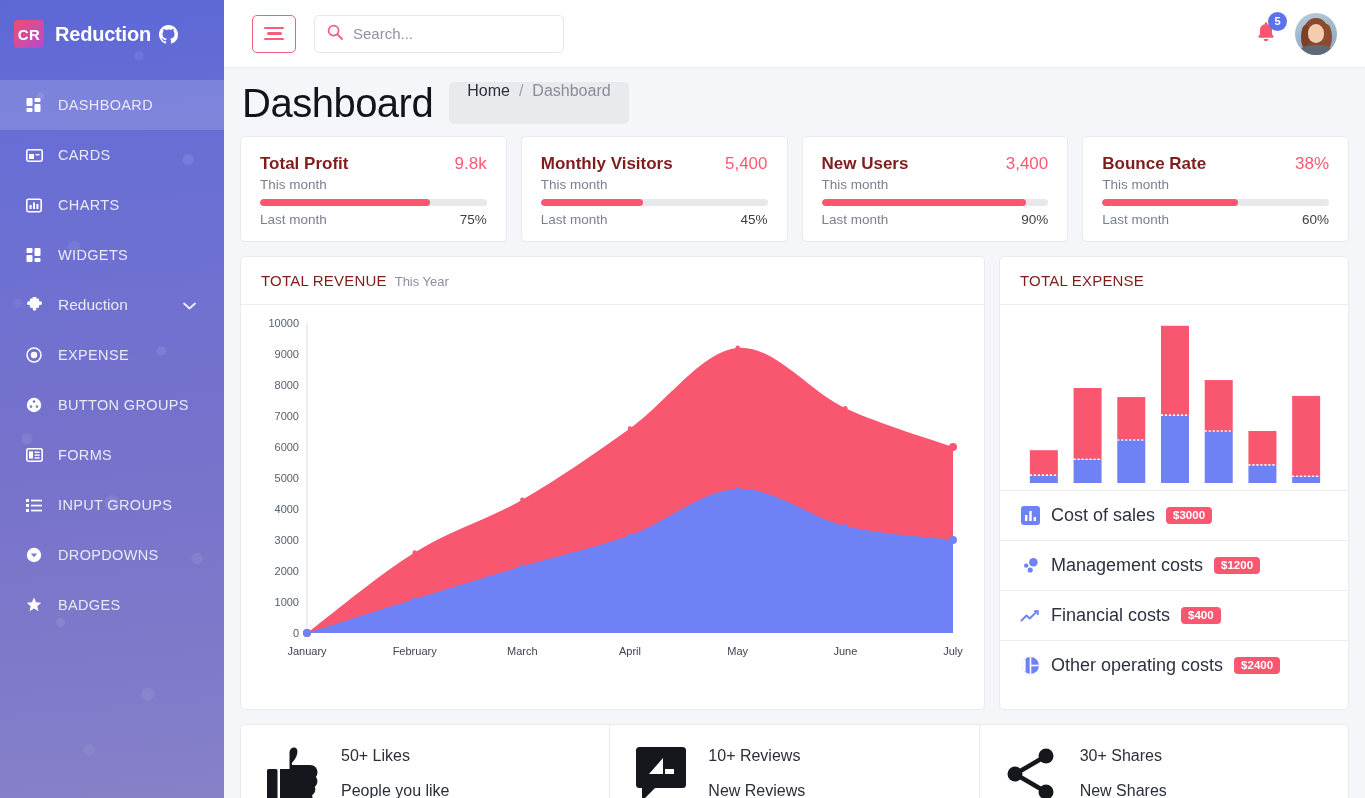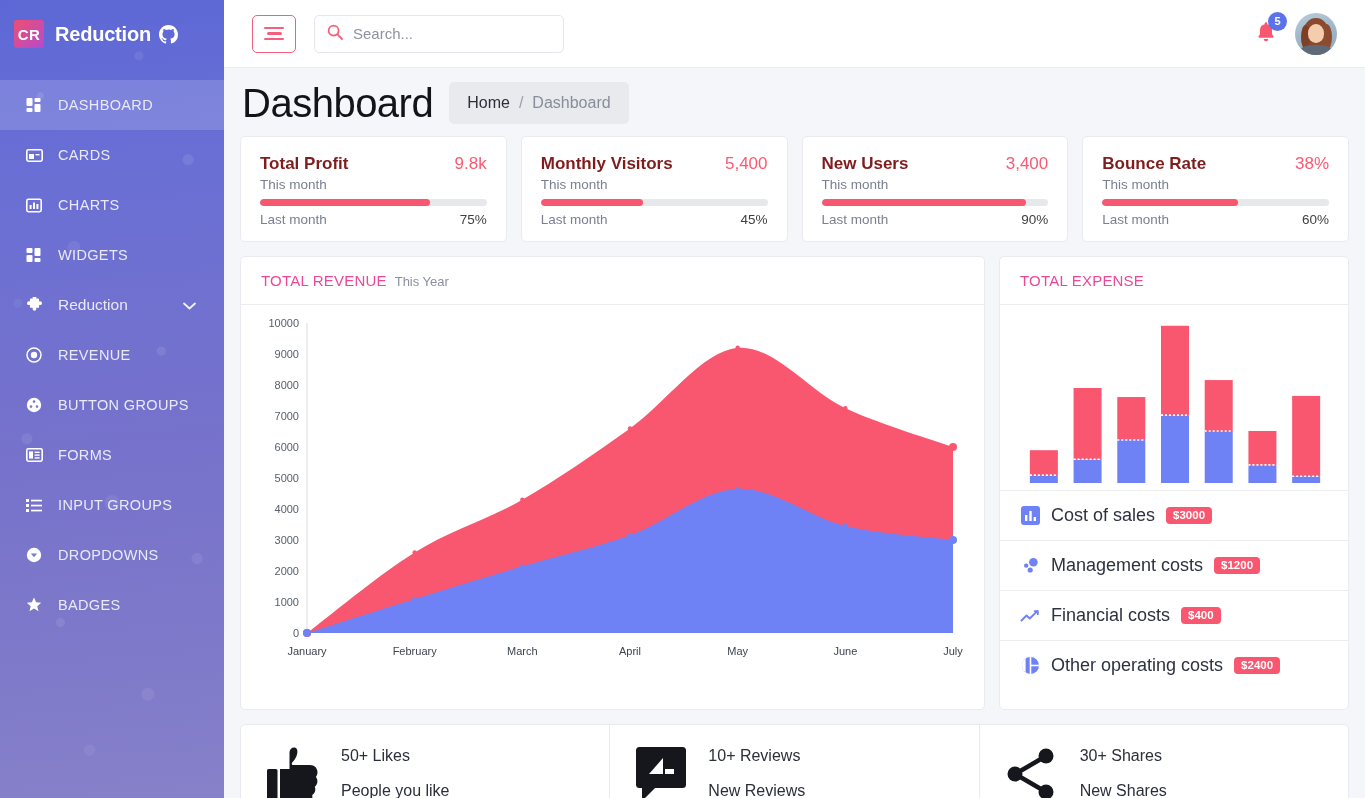--- a/index.html
+++ b/index.html
@@ -96,21 +96,21 @@
   .avatar .hairR { position:absolute; right:5px; top:11px; width:11px; height:26px; border-radius:50%; background:#8d4c2f; }
   .avatar .body { position:absolute; left:6px; bottom:0; width:30px; height:10px; border-radius:45% 45% 0 0; background:#5e6a77; }
 
   .content { flex:1; overflow:hidden; padding:0 16px; }
 
   
   .title-row { display:flex; align-items:center; padding:14px 0 12px 2px; }
   .page-title { font-size:40px; font-weight:400; color:#12141a; letter-spacing:-.5px; line-height:1; }
   .crumb {
     margin-left:16px; background:#e8eaee; border-radius:5px; height:42px;
-    display:flex; align-items:center; padding:0 18px; gap:9px;
+    display:flex; align-items:flex-start; padding:0 18px; gap:9px;
   }
   .crumb-home { font-size:16px; color:#2b2f3a; cursor:pointer; }
   .crumb-sep { font-size:16px; color:#9aa0ad; }
   .crumb-cur { font-size:16px; color:#878d9a; }
 
   
   .stats { display:flex; gap:14px; }
   .stat-card {
     flex:1; background:#fff; border:1px solid #e9ebf0; border-radius:5px;
     padding:17px 19px 14px 19px;
@@ -122,21 +122,21 @@
   .bar-track { height:7px; border-radius:4px; background:#e6e8ec; margin-top:7px; overflow:hidden; }
   .bar-fill { height:100%; border-radius:4px; background:#f9566f; }
   .stat-bot { display:flex; align-items:baseline; margin-top:6px; }
   .stat-last { font-size:13.5px; color:#7a8091; }
   .stat-pct { margin-left:auto; font-size:13.5px; color:#404040; }
 
   
   .mid { display:flex; gap:14px; margin-top:14px; }
   .panel { background:#fff; border:1px solid #e9ebf0; border-radius:5px; }
   .panel-head { padding:15px 20px; border-bottom:1px solid #ebedf1; display:flex; align-items:baseline; gap:8px; }
-  .panel-title { font-size:15px; color:#ec4899; letter-spacing:.2px; }
+  .panel-title { font-size:15px; color:#7f1d1d; letter-spacing:.2px; }
   .panel-sub { font-size:13px; color:#8a90a0; }
   .revenue-panel { flex:1 1 0; min-width:0; }
   .expense-panel { width:350px; flex:0 0 350px; }
 
   
   .area-chart { position:relative; height:404px; padding:10px 30px 0 14px; }
   .area-chart svg { display:block; }
   .ax-y { font-size:11px; fill:#56606d; }
   .ax-x { font-size:11px; fill:#3d4450; }
 
@@ -242,21 +242,21 @@
         </span>
       </div>
 
       <div class="nav-item">
         <span class="nav-ico">
           <svg width="16" height="16" viewBox="0 0 16 16" fill="none">
               <circle cx="8" cy="8" r="7" stroke="#fff" stroke-width="1.5"></circle>
               <circle cx="8" cy="8" r="3.2" fill="#fff"></circle>
             </svg>
         </span>
-        <span class="nav-label">REVENUE</span>
+        <span class="nav-label">EXPENSE</span>
       </div>
 
       <div class="nav-item">
         <span class="nav-ico">
           <svg width="16" height="16" viewBox="0 0 16 16">
               <circle cx="8" cy="8" r="7.2" fill="#fff"></circle>
               <circle cx="8" cy="4.6" r="1.3" fill="#7a7ccd"></circle>
               <circle cx="5" cy="9.6" r="1.3" fill="#7a7ccd"></circle>
               <circle cx="11" cy="9.6" r="1.3" fill="#7a7ccd"></circle>
             </svg>

